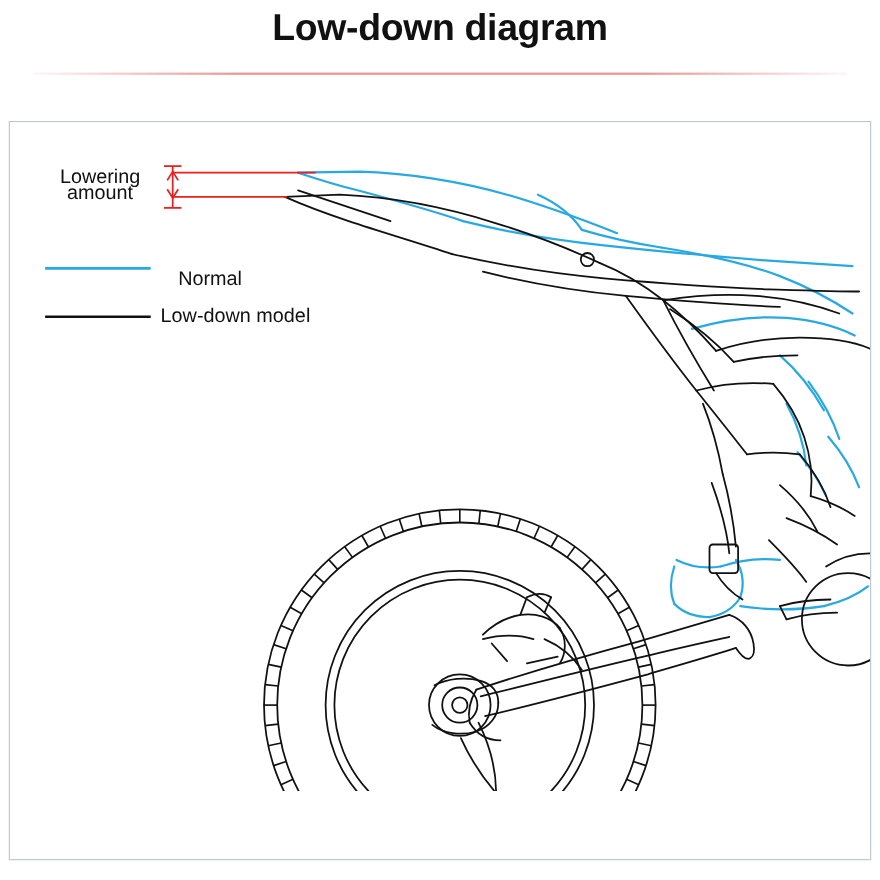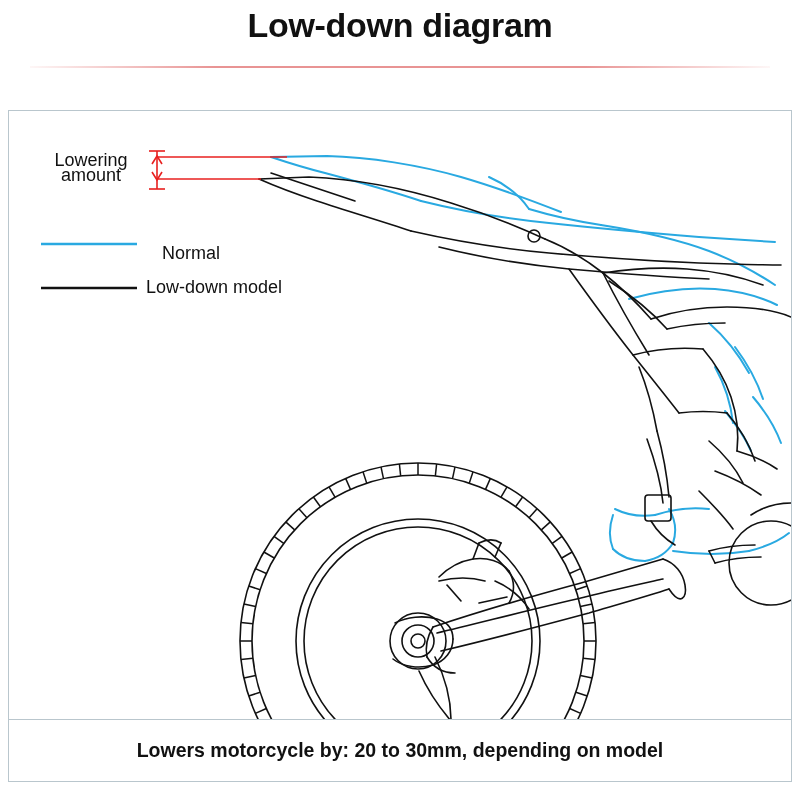--- a/index.html
+++ b/index.html
@@ -444,19 +444,16 @@
 
       <div class="legend">
         <div class="legend-label lowering-label">Lowering
 amount</div>
         <div class="legend-label normal-label">Normal</div>
         <div class="legend-label lowdown-label">Low-down model</div>
       </div>
 
     </div>
 
-    <div class="footer">
-      <div class="footer-text">Lowers motorcycle by: 20 to 30mm, depending on model</div>
-    </div>
 
   </div>
 
 </div>
 
 </body></html>

